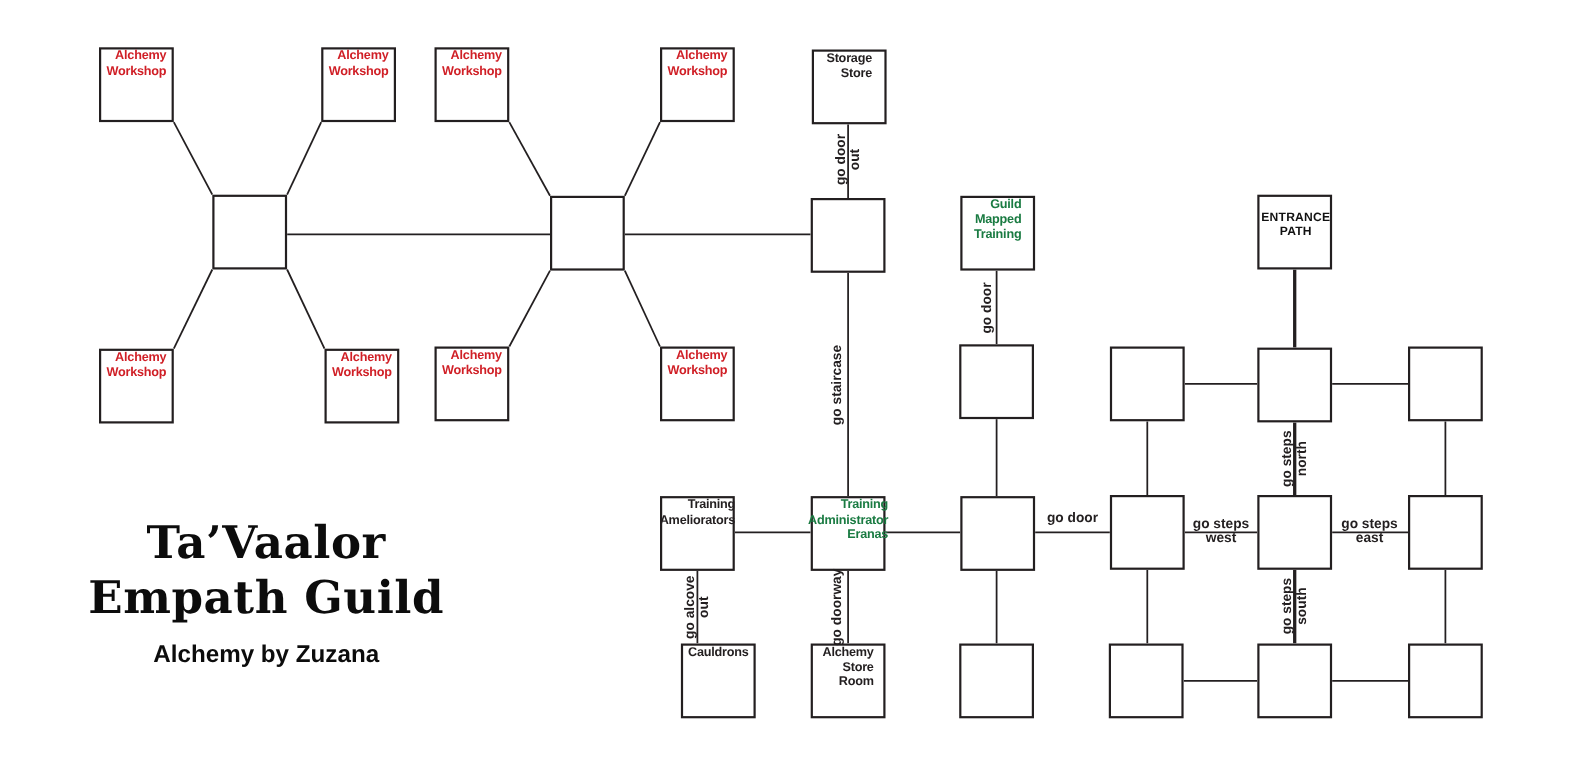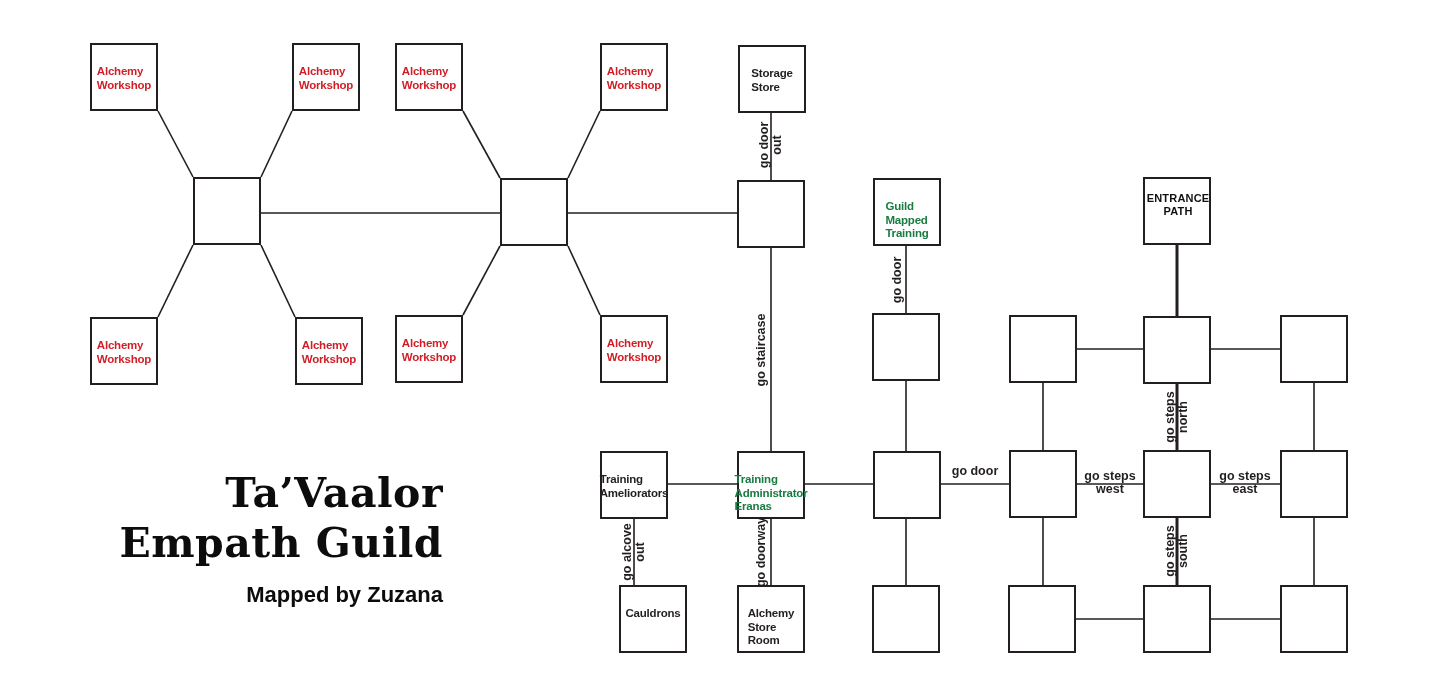--- a/index.html
+++ b/index.html
@@ -1,30 +1,30 @@
 <!DOCTYPE html>
 <html><head>
 <meta charset="utf-8">
 <style>
   html,body{margin:0;padding:0;background:#fff;}
   #canvas{position:relative;width:1440px;height:700px;background:#ffffff;overflow:hidden;
           font-family:"Liberation Sans",sans-serif;}
   #edges-svg{position:absolute;left:0;top:0;}
   .room{position:absolute;width:68px;height:68px;box-sizing:border-box;background:#fff;
         border:2px solid #231f20;display:flex;justify-content:center;}
-  .room-label{font-weight:bold;font-size:11.5px;line-height:13.5px;text-align:left;
-              padding-top:20px;letter-spacing:-0.2px;white-space:nowrap;}
+  .room-label{font-weight:bold;font-size:11.5px;line-height:13.5px;text-align:right;
+              padding-top:0;letter-spacing:-0.2px;white-space:nowrap;}
   .edge-label{position:absolute;font-weight:bold;font-size:12.5px;line-height:13px;
               text-align:center;white-space:nowrap;color:#231f20;
               transform:translate(-50%,-50%);}
   .edge-label.vertical{transform:translate(-50%,-50%) rotate(-90deg);}
   .floating-label{position:absolute;font-weight:bold;font-size:11px;line-height:12.5px;
               text-align:center;white-space:nowrap;color:#111;
               transform:translate(-50%,-50%);letter-spacing:0.2px;}
-  .title-block{position:absolute;left:41px;top:468px;width:402px;text-align:right;color:#0c0c0c;}
+  .title-block{position:absolute;left:41px;top:468px;width:402px;text-align:center;color:#0c0c0c;}
   .title-main{font-family:"DejaVu Serif",serif;font-weight:bold;font-size:41px;line-height:50px;
               letter-spacing:0.5px;}
   .title-credit{font-weight:bold;font-size:22px;line-height:27px;}
   .title-credit.first{margin-top:13px;}
 </style>
 </head>
 <body>
 
 <div id="canvas">
   <svg id="edges-svg" width="1440" height="700">
@@ -205,15 +205,15 @@
       </div>
       <div class="floating-label" style="left: 1178px; top: 160px; margin-top: 44px;">
         <div>ENTRANCE</div>
         <div>PATH</div>
       </div>
     </div>
 
   <div class="title-block">
     <div class="title-main">Ta’Vaalor</div>
     <div class="title-main">Empath Guild</div>
-    <div class="title-credit first">Mapped by Zuzana</div>
+    <div class="title-credit first">Alchemy by Zuzana</div>
   </div>
 </div>
 
 </body></html>

